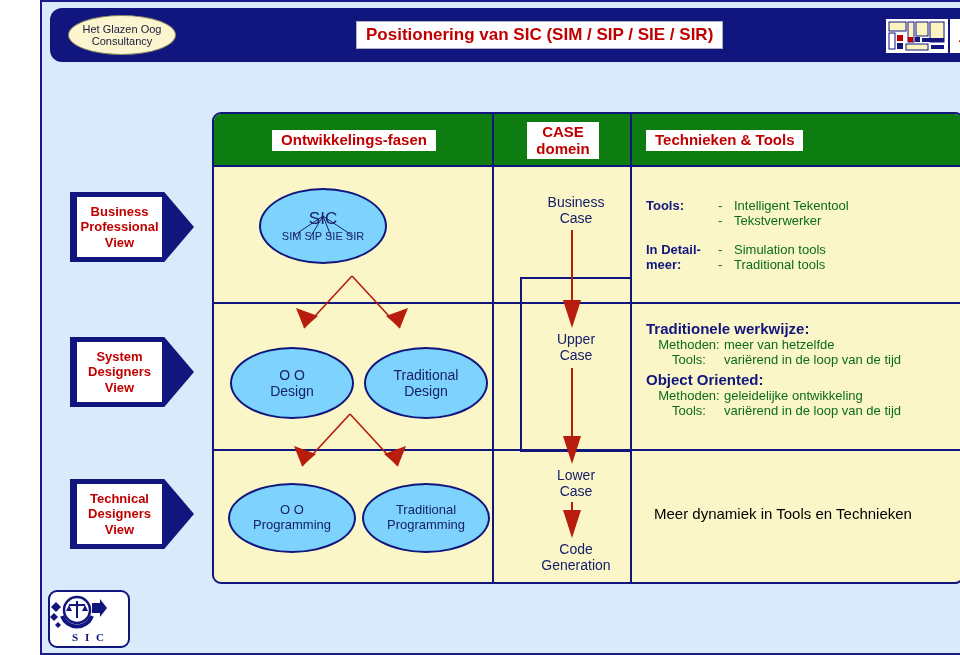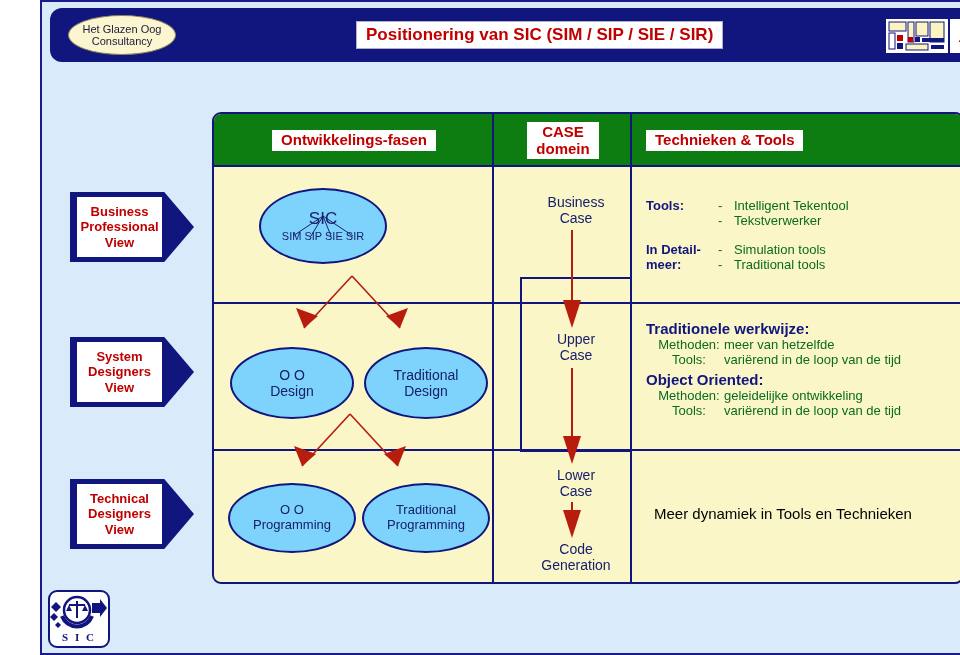--- a/index.html
+++ b/index.html
@@ -176,21 +176,21 @@
   #trad-block .val { color: #0a6b1e; font-size: 13px; }
 
   #dyn-text {
     position: absolute; left: 612px; top: 503px;
     color: #000000; font-size: 15px;
   }
 
   
   #footer-logo {
     position: absolute; left: 6px; top: 588px;
-    width: 62px; height: 58px;
+    width: 82px; height: 58px;
     background: #ffffff;
     border: 2px solid #11157e;
     border-radius: 9px;
   }
   #footer-logo .fl-text {
     position: absolute; left: 0; right: 0; bottom: 3px;
     text-align: center;
     font-family: "Liberation Serif", serif;
     font-size: 11px; font-weight: bold; color: #11157e;
     letter-spacing: 2px;

